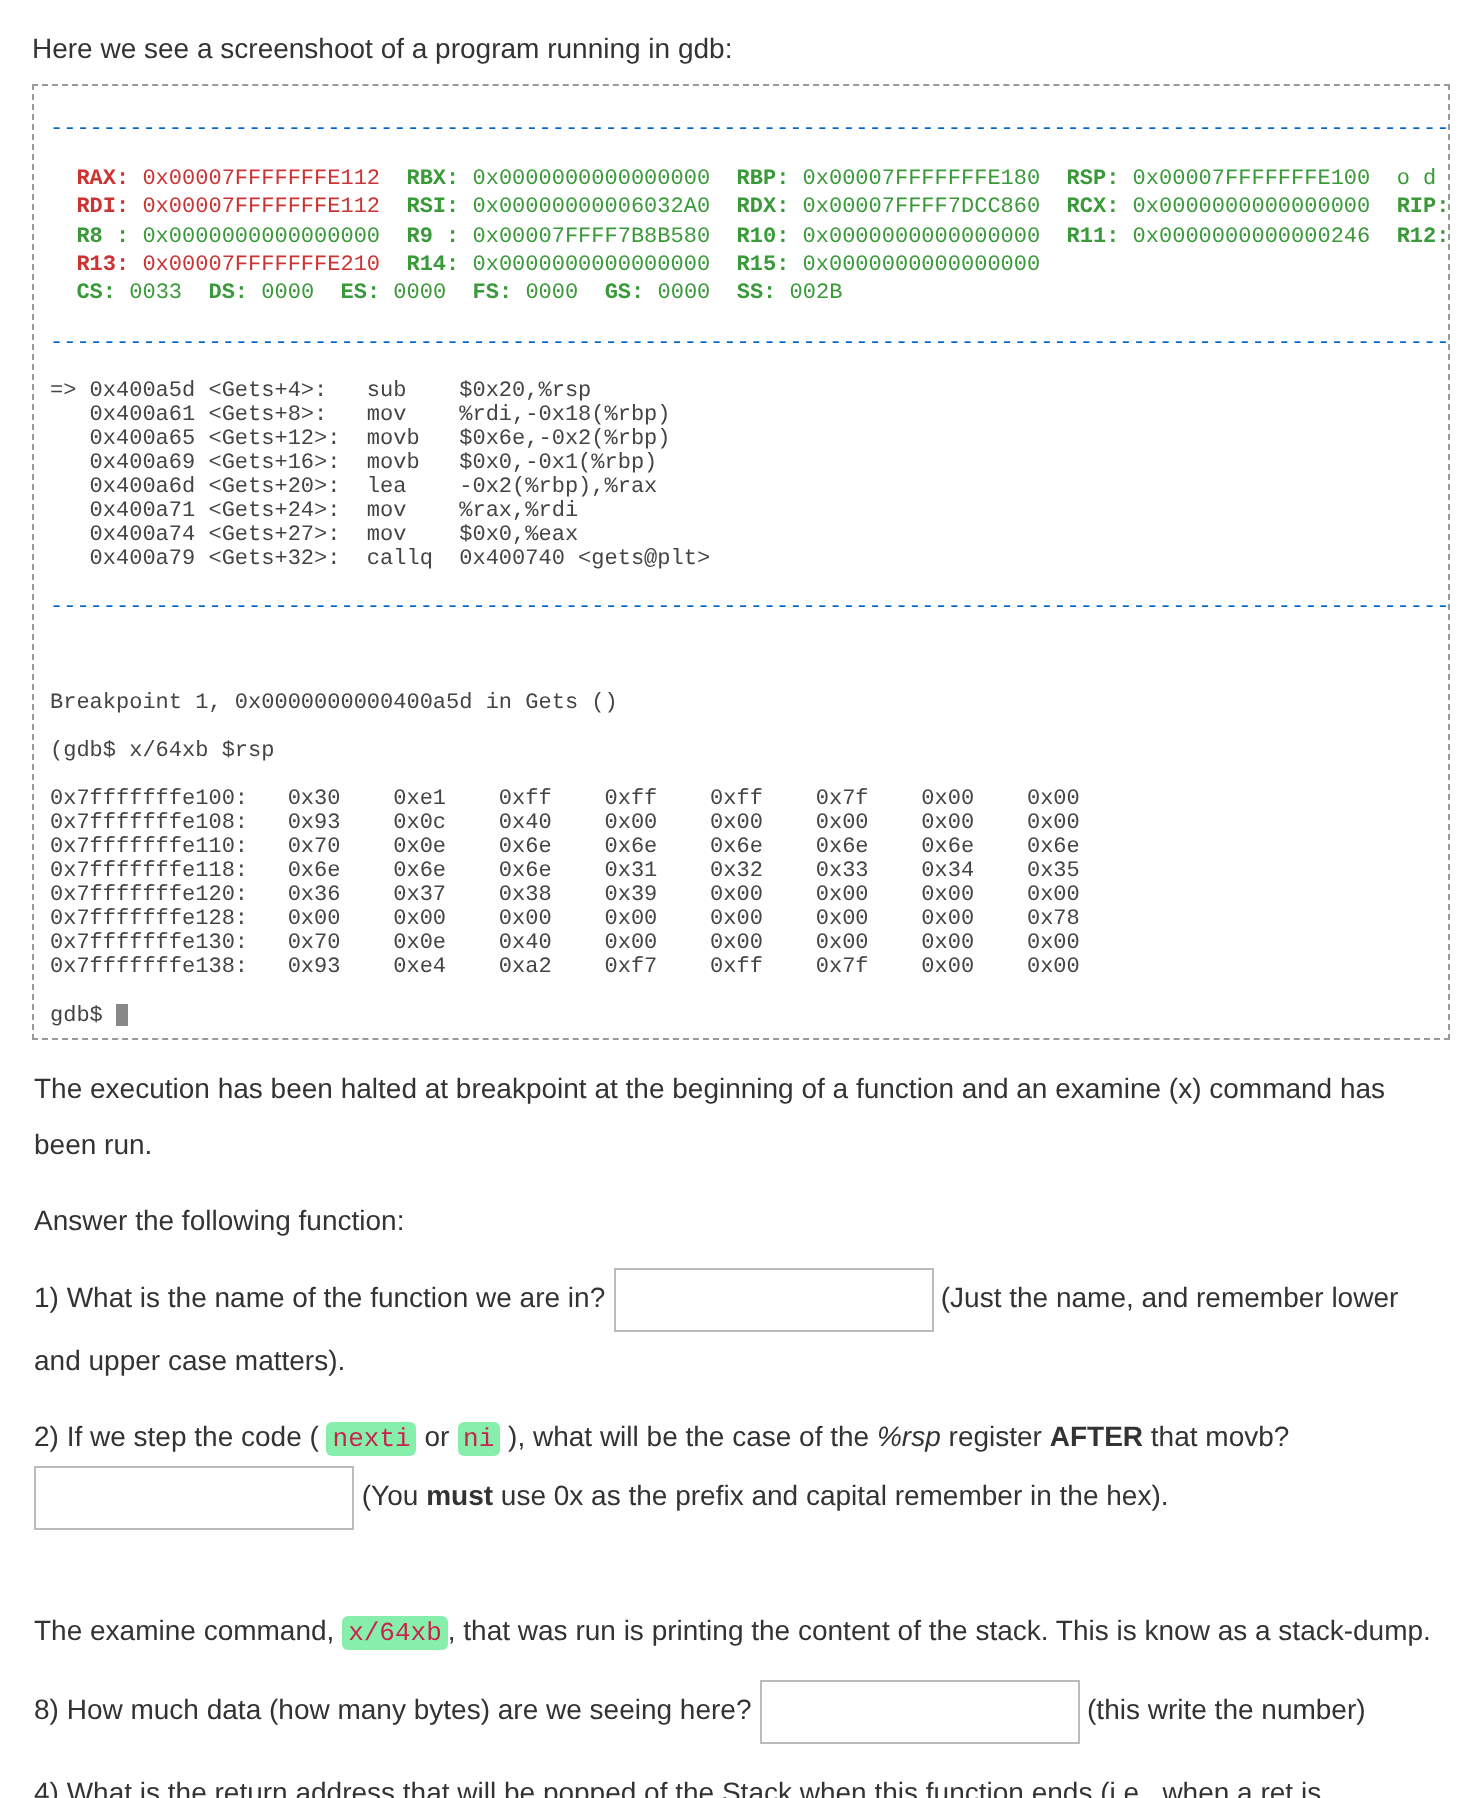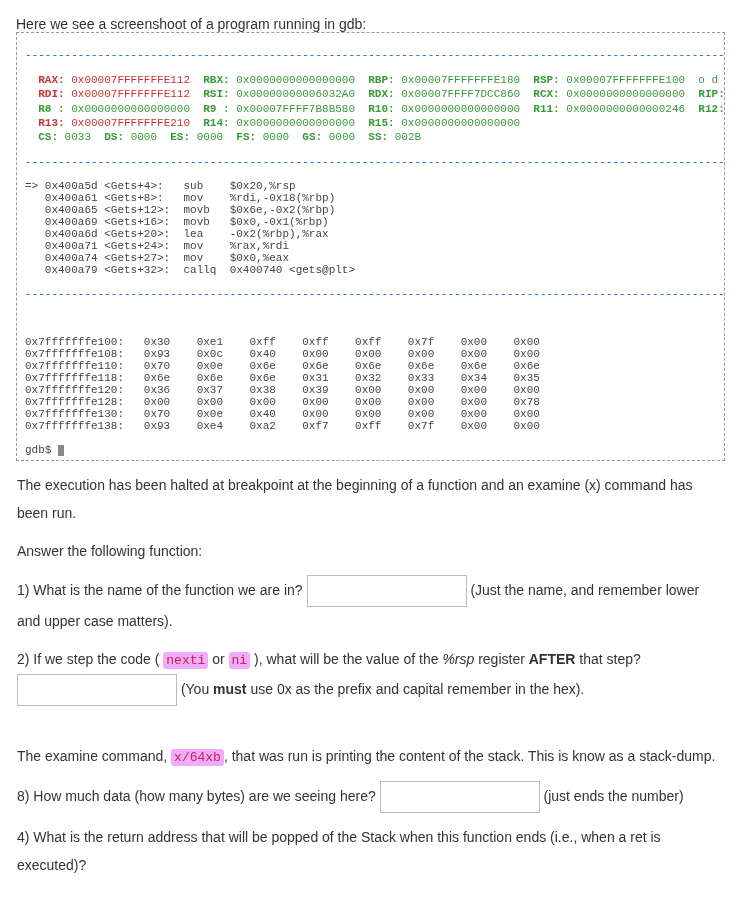--- a/index.html
+++ b/index.html
@@ -1,74 +1,76 @@
 <!DOCTYPE html>
 <html><head>
 <meta charset="utf-8">
 <style>
   body { font-family: Arial, sans-serif; font-size: 14px; margin: 16px; color: #333; width: 709px; }
-  .intro { }
+  .intro { margin-bottom: 10px; }
   .terminal-box { border: 1px dashed #999; padding: 4px 8px; font-family: "Consolas", "Courier New", monospace; font-size: 11px; white-space: pre; overflow: hidden; margin-bottom: 8px; position: relative; }
   .terminal-box::before { display: block; }
   .reg-line { line-height: 1.3; }
   .reg-name { font-weight: bold; text-align: center; }
   .r-green { color: #3a9a3a; }
   .r-red { color: #c33; }
   .dashline { color:#06c; letter-spacing:0; }
   .code-line { color:#444; }
   .mem-line { color:#444; }
   .question { margin: 10px 1px; line-height: 2; }
   input.answer { border:1px solid #bbb; height:26px; padding:2px 4px; font-size:14px; vertical-align:middle;}
-  .mono { font-family: "Consolas","Courier New",monospace; font-size:13px; color:#c7254e; background:#f0abfc; padding:1px 3px; border-radius:3px;}
+  .mono { font-family: "Consolas","Courier New",monospace; font-size:13px; color:#c7254e; background:#86efac; padding:1px 3px; border-radius:3px;}
   .gdb-prompt { color:#444; }
   .cursor { display:inline-block; width:6px; height:11px; background:#888; vertical-align:middle;}
 </style>
 </head>
 <body>
 
 
 
 <div class="intro">Here we see a screenshoot of a program running in gdb:</div>
 
 <div class="terminal-box">
 <div class="dashline">------------------------------------------------------------------------------------------------------------------------</div>
 <div id="regs-block"><div class="reg-line">  <span class="r-red"><span class="reg-name">RAX:</span> 0x00007FFFFFFFE112</span>  <span class="r-green"><span class="reg-name">RBX:</span> 0x0000000000000000</span>  <span class="r-green"><span class="reg-name">RBP:</span> 0x00007FFFFFFFE180</span>  <span class="r-green"><span class="reg-name">RSP:</span> 0x00007FFFFFFFE100</span>  <span class="r-green">o d I t s z A P c</span></div><div class="reg-line">  <span class="r-red"><span class="reg-name">RDI:</span> 0x00007FFFFFFFE112</span>  <span class="r-green"><span class="reg-name">RSI:</span> 0x00000000006032A0</span>  <span class="r-green"><span class="reg-name">RDX:</span> 0x00007FFFF7DCC860</span>  <span class="r-green"><span class="reg-name">RCX:</span> 0x0000000000000000</span>  <span class="r-green"><span class="reg-name">RIP:</span> 0x0000000000400A5D</span>  </div><div class="reg-line">  <span class="r-green"><span class="reg-name">R8 :</span> 0x0000000000000000</span>  <span class="r-green"><span class="reg-name">R9 :</span> 0x00007FFFF7B8B580</span>  <span class="r-green"><span class="reg-name">R10:</span> 0x0000000000000000</span>  <span class="r-green"><span class="reg-name">R11:</span> 0x0000000000000246</span>  <span class="r-green"><span class="reg-name">R12:</span> 0x0000000000400790</span>  </div><div class="reg-line">  <span class="r-red"><span class="reg-name">R13:</span> 0x00007FFFFFFFE210</span>  <span class="r-green"><span class="reg-name">R14:</span> 0x0000000000000000</span>  <span class="r-green"><span class="reg-name">R15:</span> 0x0000000000000000</span>  </div><div class="reg-line">  <span class="r-green"><span class="reg-name">CS:</span> 0033</span>  <span class="r-green"><span class="reg-name">DS:</span> 0000</span>  <span class="r-green"><span class="reg-name">ES:</span> 0000</span>  <span class="r-green"><span class="reg-name">FS:</span> 0000</span>  <span class="r-green"><span class="reg-name">GS:</span> 0000</span>  <span class="r-green"><span class="reg-name">SS:</span> 002B</span>  </div></div>
 <div class="dashline">------------------------------------------------------------------------------------------------------------------------</div>
 <div id="code-block"><div class="code-line">=&gt; 0x400a5d &lt;Gets+4&gt;:   sub    $0x20,%rsp</div><div class="code-line">   0x400a61 &lt;Gets+8&gt;:   mov    %rdi,-0x18(%rbp)</div><div class="code-line">   0x400a65 &lt;Gets+12&gt;:  movb   $0x6e,-0x2(%rbp)</div><div class="code-line">   0x400a69 &lt;Gets+16&gt;:  movb   $0x0,-0x1(%rbp)</div><div class="code-line">   0x400a6d &lt;Gets+20&gt;:  lea    -0x2(%rbp),%rax</div><div class="code-line">   0x400a71 &lt;Gets+24&gt;:  mov    %rax,%rdi</div><div class="code-line">   0x400a74 &lt;Gets+27&gt;:  mov    $0x0,%eax</div><div class="code-line">   0x400a79 &lt;Gets+32&gt;:  callq  0x400740 &lt;gets@plt&gt;</div></div>
 <div class="dashline">------------------------------------------------------------------------------------------------------------------------------</div>
 <br>
+<div class="mem-line">Breakpoint 1, 0x0000000000400a5d in Gets ()</div>
+<div class="mem-line">(gdb$ x/64xb $rsp</div>
 <div id="mem-block"><div class="mem-line">0x7fffffffe100:   0x30    0xe1    0xff    0xff    0xff    0x7f    0x00    0x00    </div><div class="mem-line">0x7fffffffe108:   0x93    0x0c    0x40    0x00    0x00    0x00    0x00    0x00    </div><div class="mem-line">0x7fffffffe110:   0x70    0x0e    0x6e    0x6e    0x6e    0x6e    0x6e    0x6e    </div><div class="mem-line">0x7fffffffe118:   0x6e    0x6e    0x6e    0x31    0x32    0x33    0x34    0x35    </div><div class="mem-line">0x7fffffffe120:   0x36    0x37    0x38    0x39    0x00    0x00    0x00    0x00    </div><div class="mem-line">0x7fffffffe128:   0x00    0x00    0x00    0x00    0x00    0x00    0x00    0x78    </div><div class="mem-line">0x7fffffffe130:   0x70    0x0e    0x40    0x00    0x00    0x00    0x00    0x00    </div><div class="mem-line">0x7fffffffe138:   0x93    0xe4    0xa2    0xf7    0xff    0x7f    0x00    0x00    </div></div>
 <span class="gdb-prompt">gdb$ </span><span class="cursor"></span>
 </div>
 
 <div class="question">The execution has been halted at breakpoint at the beginning of a function and an examine (x) command has been run.</div>
 <div class="question">Answer the following function:</div>
 
 <div class="question">
   <span>1) What is the name of the function we are in? </span>
   <input class="answer" style="width: 150px;">
   <span> (Just the name, and remember lower and upper case matters).</span>
 </div>
 
 <div class="question">
-  <span>2) If we step the code ( </span><span class="mono">nexti</span><span> or </span><span class="mono">ni</span><span> ), what will be the value of the </span><i>%rsp</i><span> register </span><b>AFTER</b><span> that step?</span>
+  <span>2) If we step the code ( </span><span class="mono">nexti</span><span> or </span><span class="mono">ni</span><span> ), what will be the case of the </span><i>%rsp</i><span> register </span><b>AFTER</b><span> that movb?</span>
   <br>
   <input class="answer" style="width: 150px;">
   <span> (You </span><b>must</b><span> use 0x as the prefix and capital remember in the hex).</span>
 </div>
 
 <br>
 <div class="question">
   <span>The examine command, </span><span class="mono">x/64xb</span><span>, that was run is printing the content of the stack. This is know as a stack-dump.</span>
 </div>
 
 <div class="question">
   <span>8) How much data (how many bytes) are we seeing here? </span>
   <input class="answer" style="width: 150px;">
-  <span> (just ends the number)</span>
+  <span> (this write the number)</span>
 </div>
 
 <div class="question">
   <span>4) What is the return address that will be popped of the Stack when this function ends (i.e., when a ret is executed)? </span>
   
   
 </div>
 
 
 

